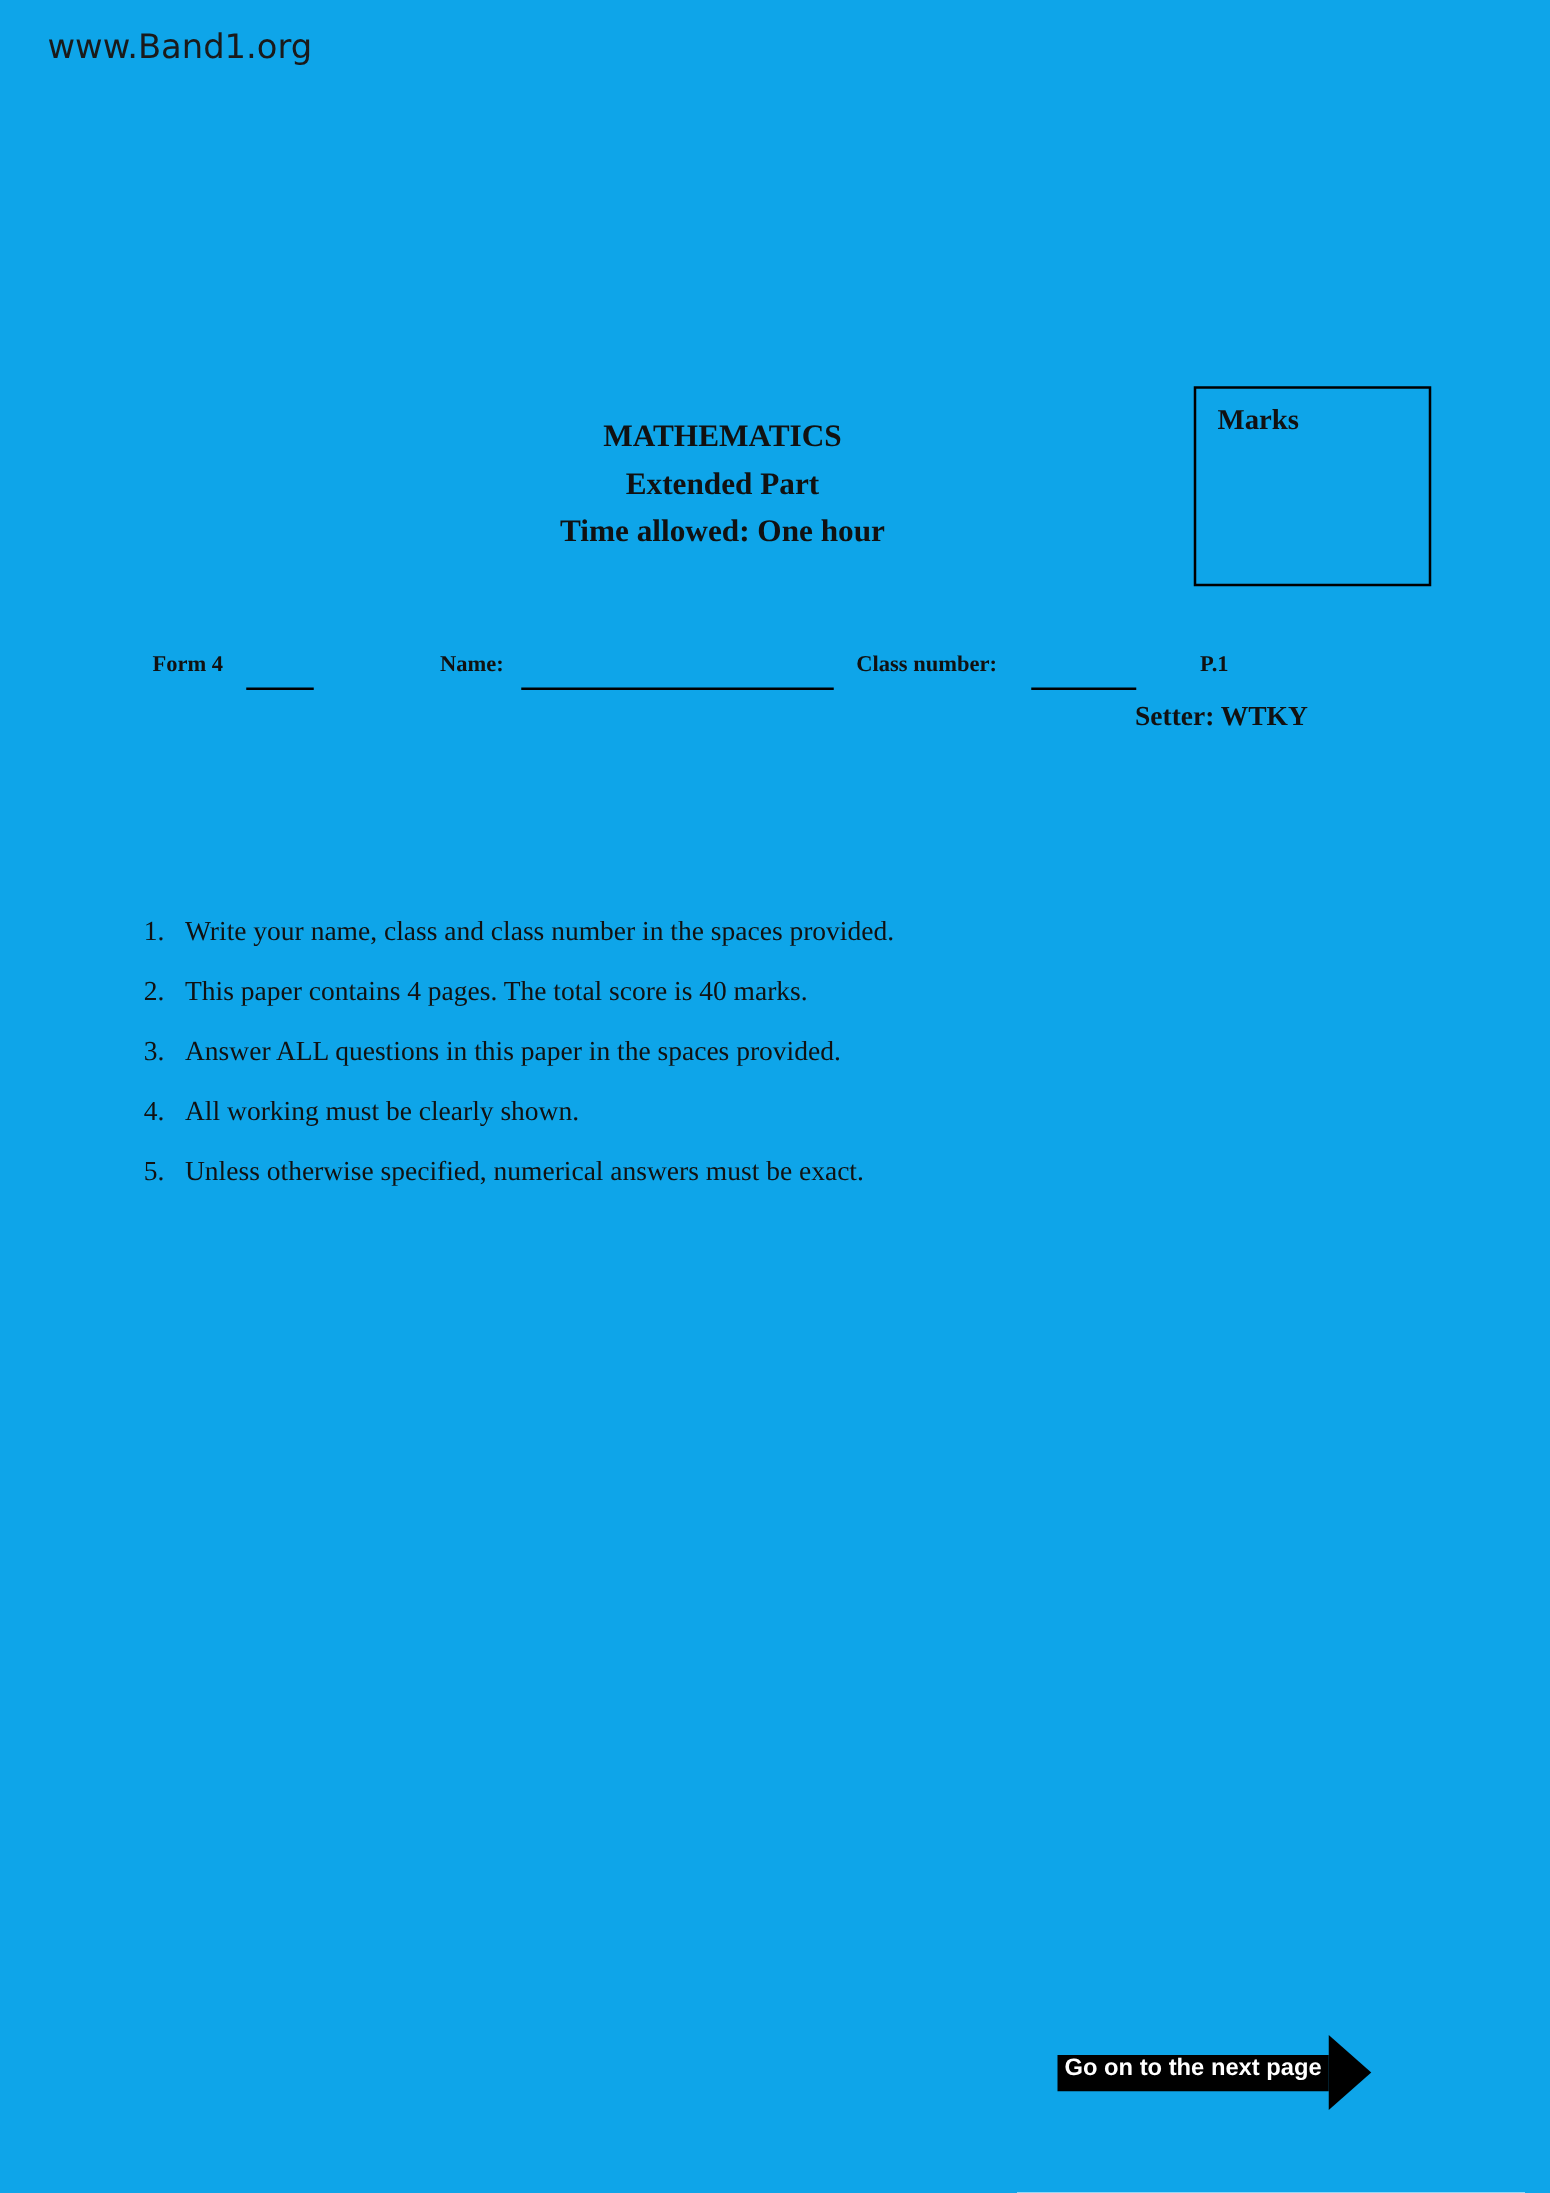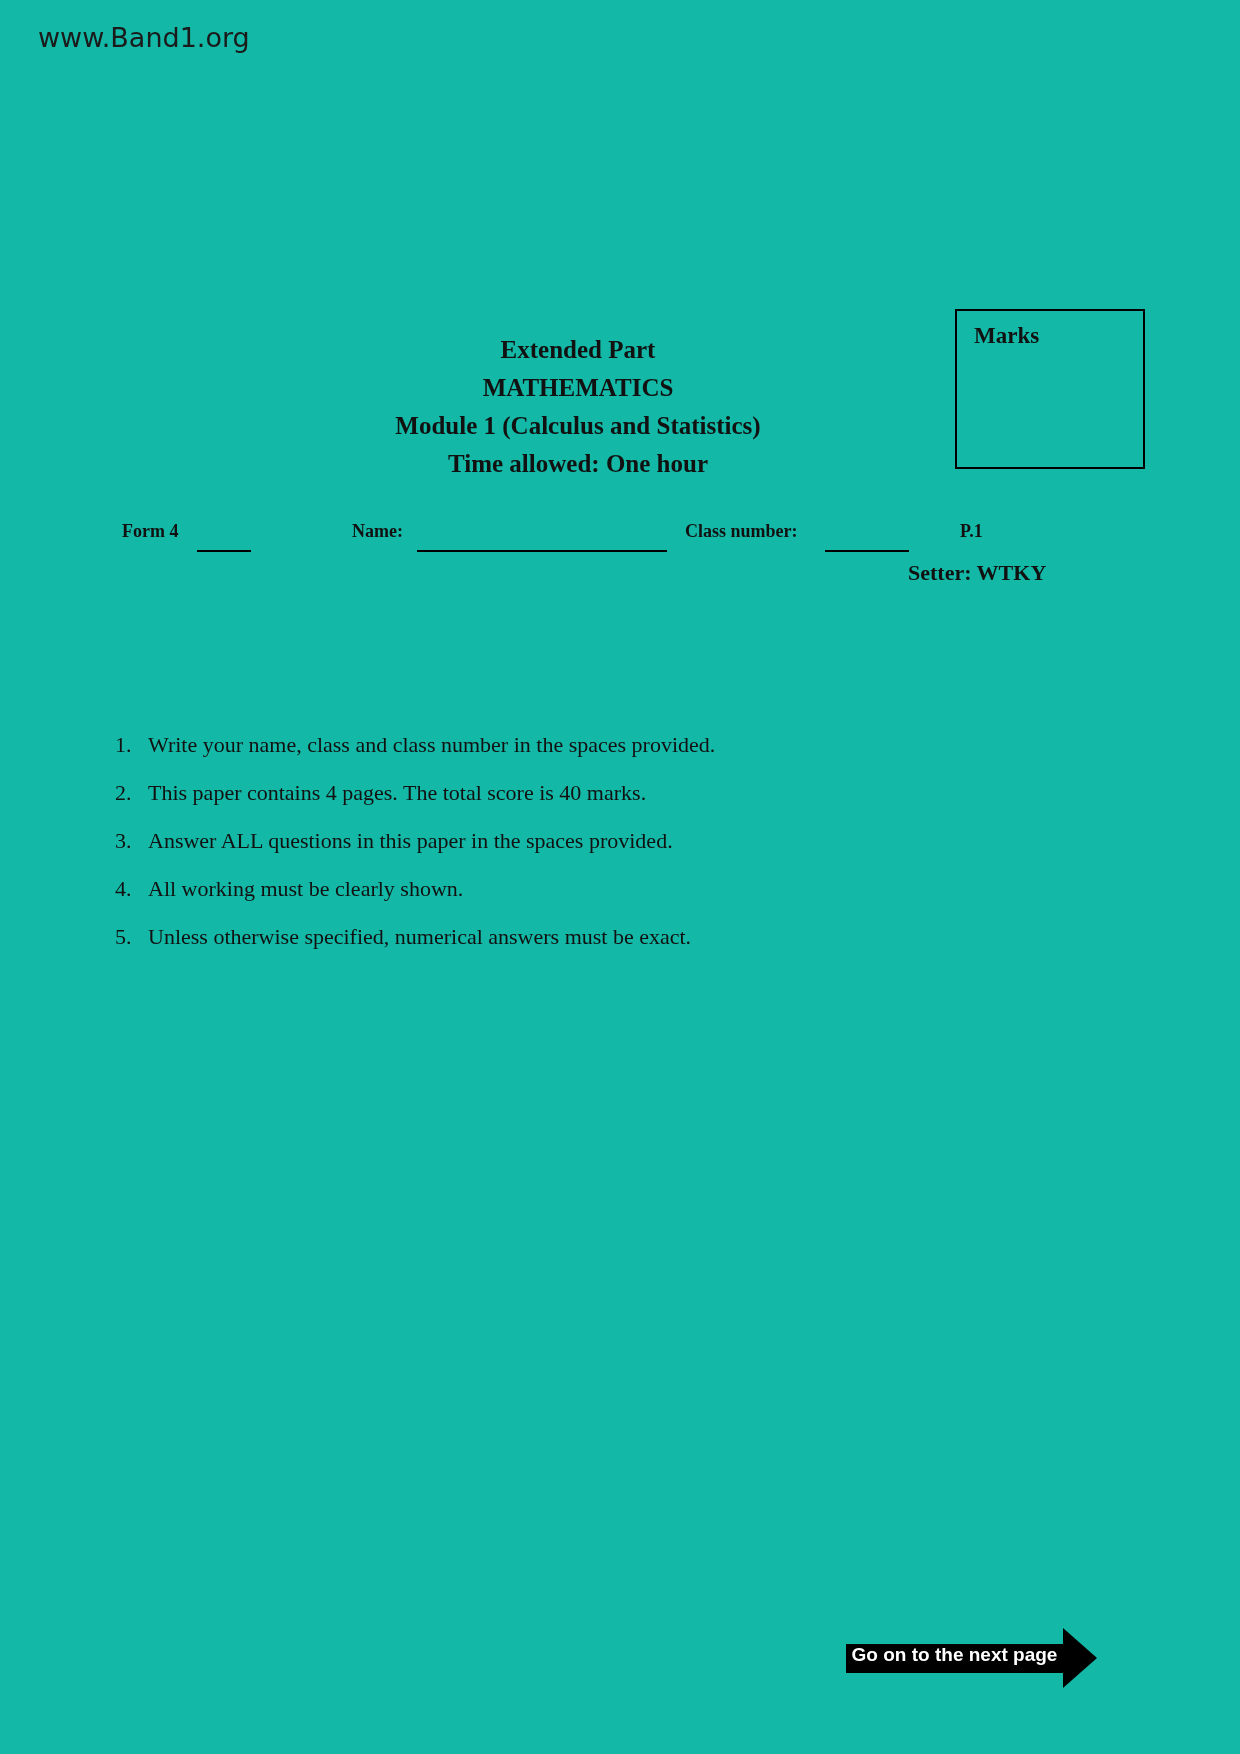--- a/index.html
+++ b/index.html
@@ -4,21 +4,21 @@
 <style>
   html, body {
     margin: 0;
     padding: 0;
     background: #ffffff;
   }
   .page {
     position: relative;
     width: 1240px;
     height: 1754px;
-    background: #14b8a6;
+    background: #0ea5e9;
     overflow: hidden;
     font-family: "Liberation Serif", serif;
     color: #111111;
   }
   
   .watermark {
     position: absolute;
     left: 38px;
     top: 22px;
     font-family: "DejaVu Sans", sans-serif;
@@ -143,23 +143,22 @@
 </style>
 </head>
 <body>
 
 <div class="page">
 
   <div class="watermark">www.Band1.org</div>
 
 
   <div class="center-col subject-block">
+    <div>MATHEMATICS</div>
     <div>Extended Part</div>
-    <div>MATHEMATICS</div>
-    <div>Module 1 (Calculus and Statistics)</div>
     <div>Time allowed: One hour</div>
   </div>
 
   <div class="marks-box">
     <span class="marks-label">Marks</span>
   </div>
 
   <div class="form-line">
     <span class="lbl" style="left:122px">Form 4</span>
     <span class="blank" style="left:197px; width:54px"></span>

